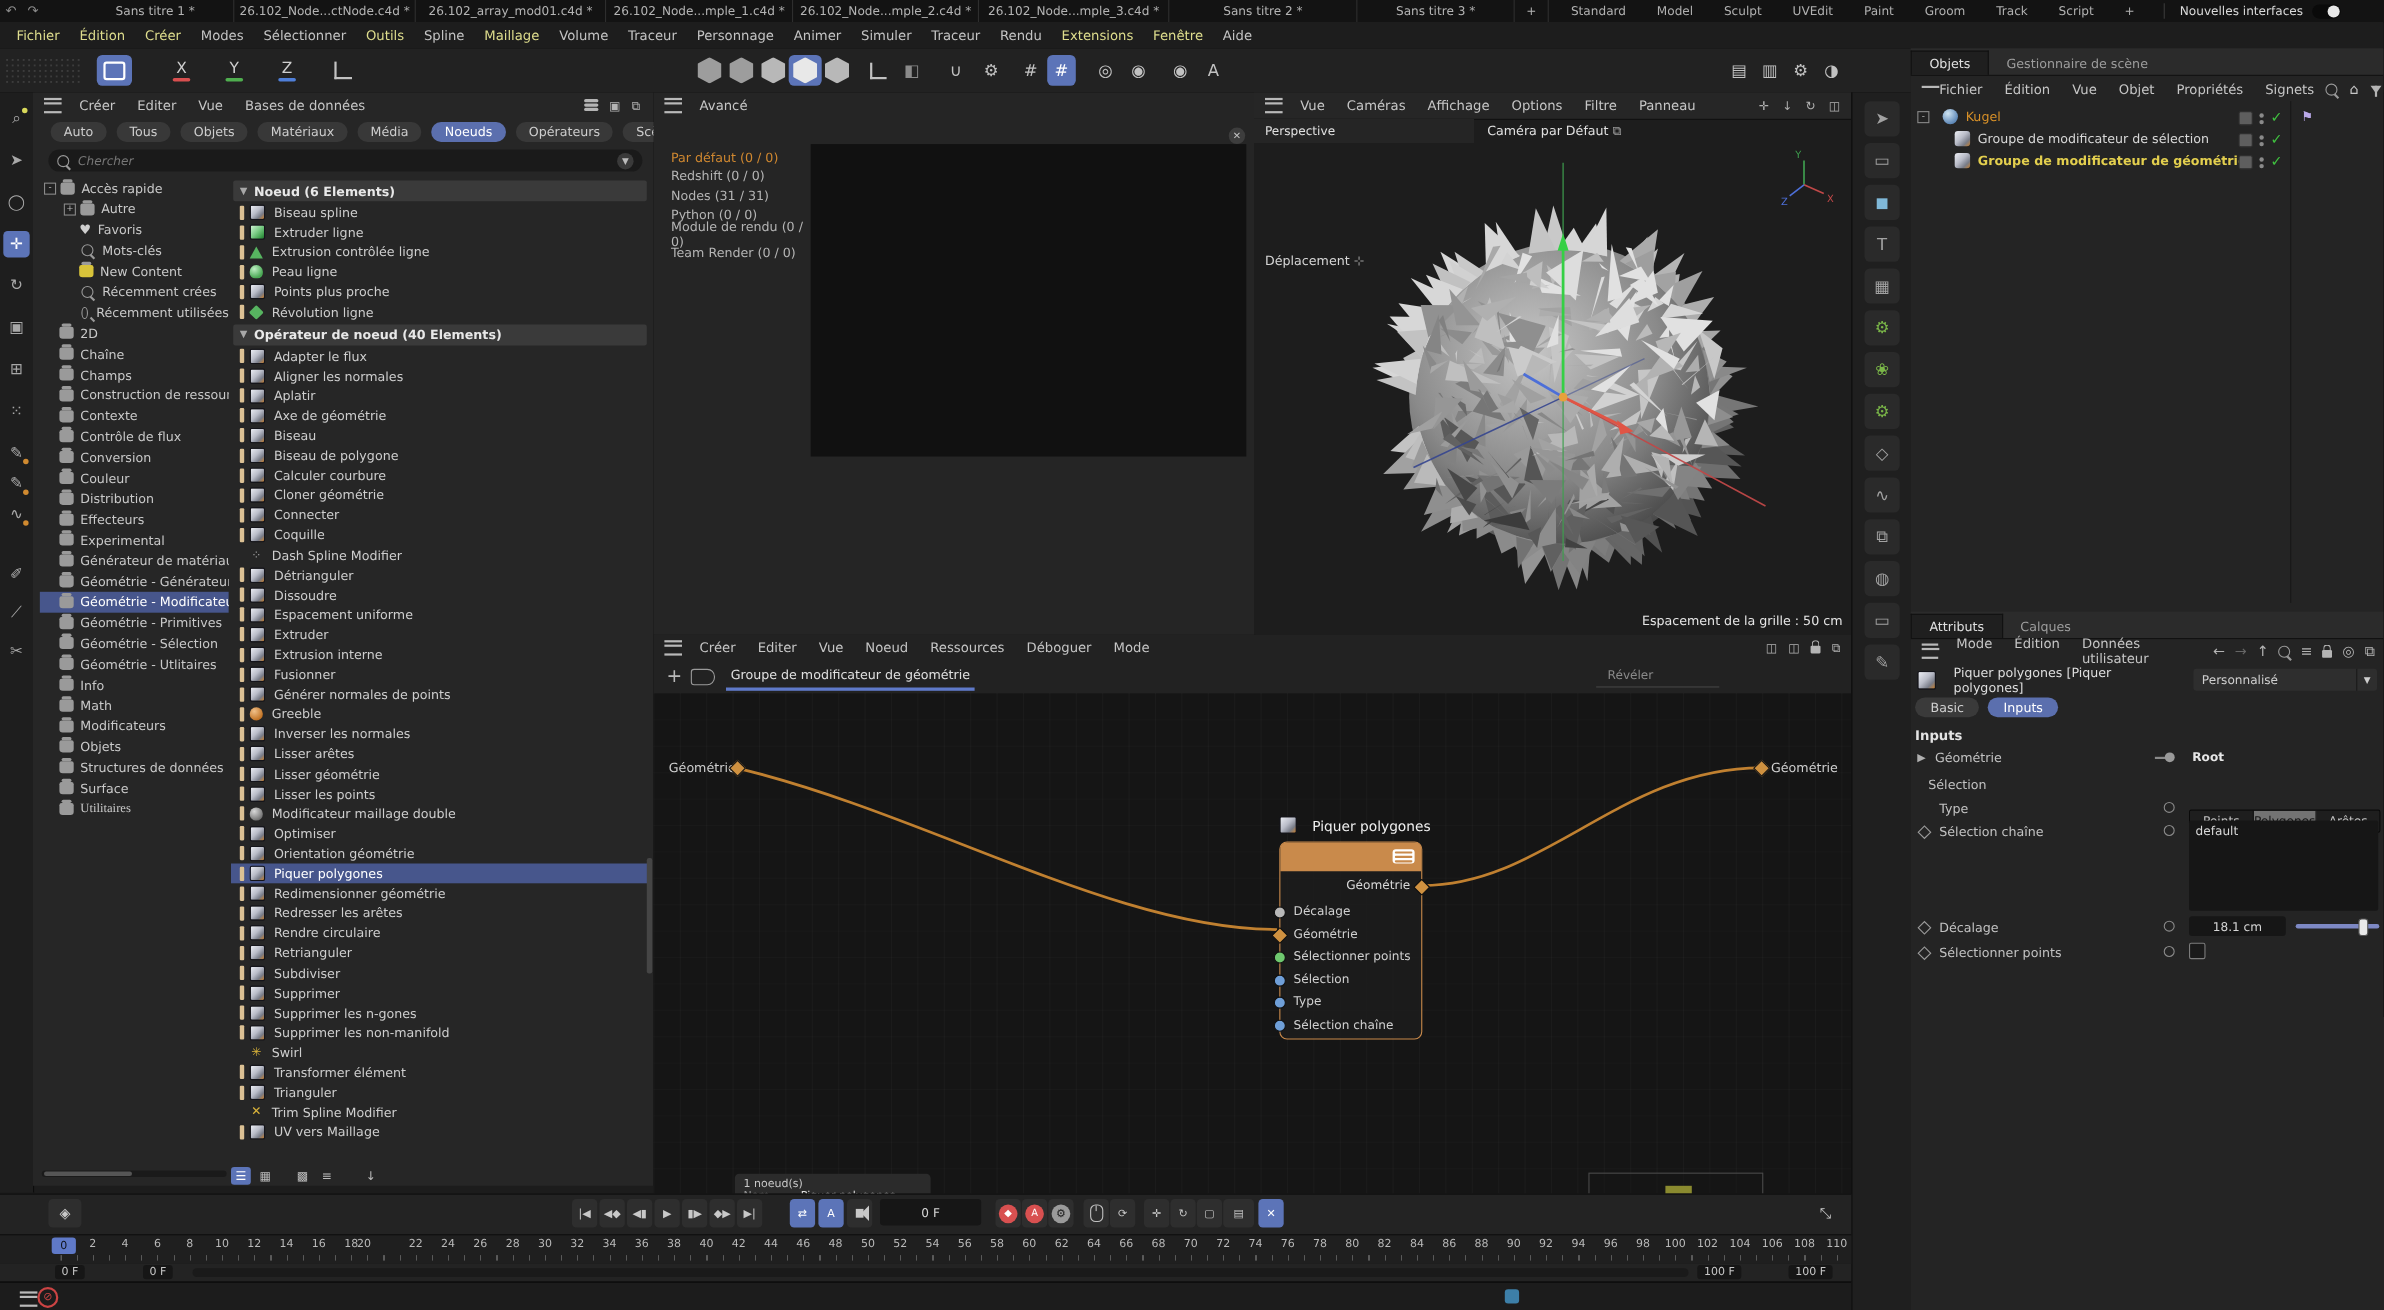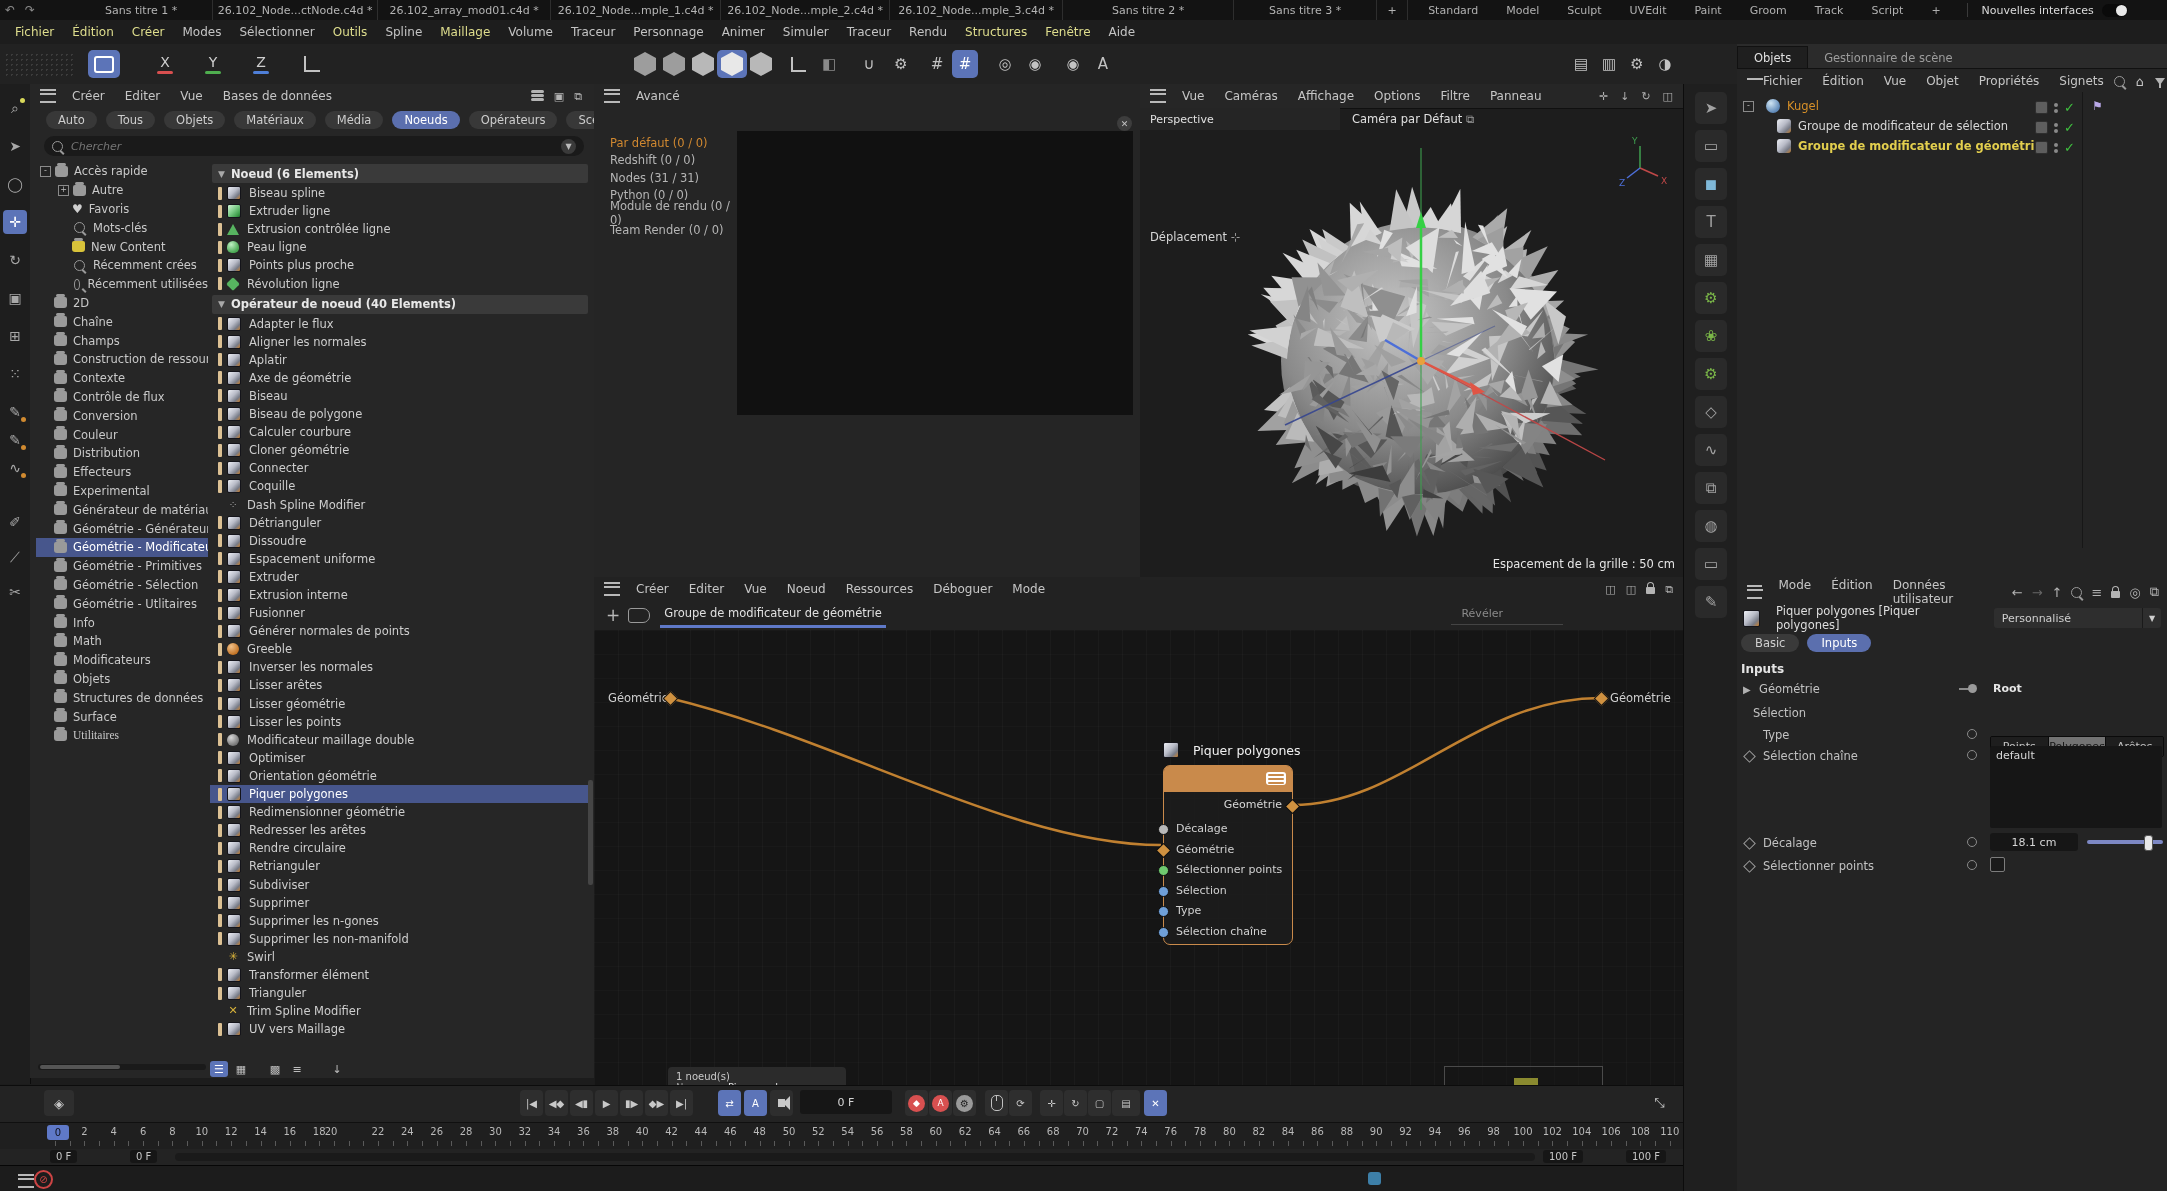--- a/index.html
+++ b/index.html
@@ -205,21 +205,21 @@
       <div class="menu-item accent">Outils</div>
       <div class="menu-item">Spline</div>
       <div class="menu-item accent">Maillage</div>
       <div class="menu-item">Volume</div>
       <div class="menu-item">Traceur</div>
       <div class="menu-item">Personnage</div>
       <div class="menu-item">Animer</div>
       <div class="menu-item">Simuler</div>
       <div class="menu-item">Traceur</div>
       <div class="menu-item">Rendu</div>
-      <div class="menu-item accent">Structures</div>
+      <div class="menu-item accent">Extensions</div>
       <div class="menu-item accent">Fenêtre</div>
       <div class="menu-item">Aide</div>
     </div>
 
   <div id="toolbar" class="abs">
     <div class="abs grip" style="left:4px;top:8px;width:70px;height:24px;"></div>
     <div class="tbtn blue" style="left:88px;width:32px;">
       <span style="width:16px;height:13px;border:2px solid #fff;border-radius:3px;display:block;"></span>
     </div>
     <span id="axis-buttons"><div class="tbtn axisbtn" style="left: 150px;">
@@ -1282,20 +1282,24 @@
             <span class="gsq"></span>
             <span class="dots">
               <i></i>
               <i></i>
             </span>
             <span class="chk">✓</span>
           </span>
         </div>
       </div>
 
+    <div class="tabsrow" style="position:absolute;left:0;top:512px;width:430px;height:24px;">
+      <span class="ptab active">Attributs</span>
+      <span class="ptab">Calques</span>
+    </div>
     <div class="panel-menu" style="position:absolute;left:0;top:536px;width:430px;height:24px;">
       <span class="burger"></span>
       <span id="at-menu" style="display:flex;">
           <div class="pm-item">Mode</div>
           <div class="pm-item">Édition</div>
           <div class="pm-item">Données utilisateur</div>
         </span>
       <span style="margin-left:auto;display:flex;gap:9px;padding-right:8px;align-items:center;color:#b4b4b4;font-size:13px;">
         <span>←</span>
         <span style="color:#666;">→</span>

